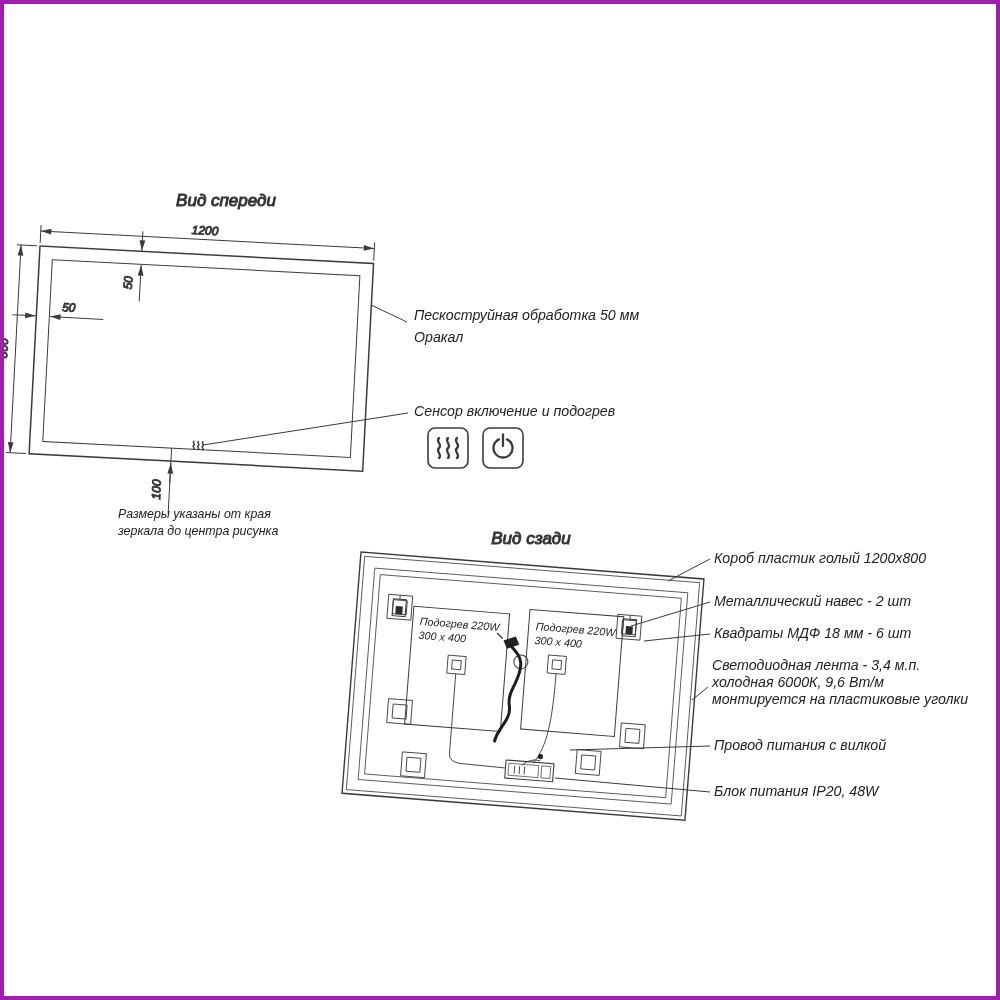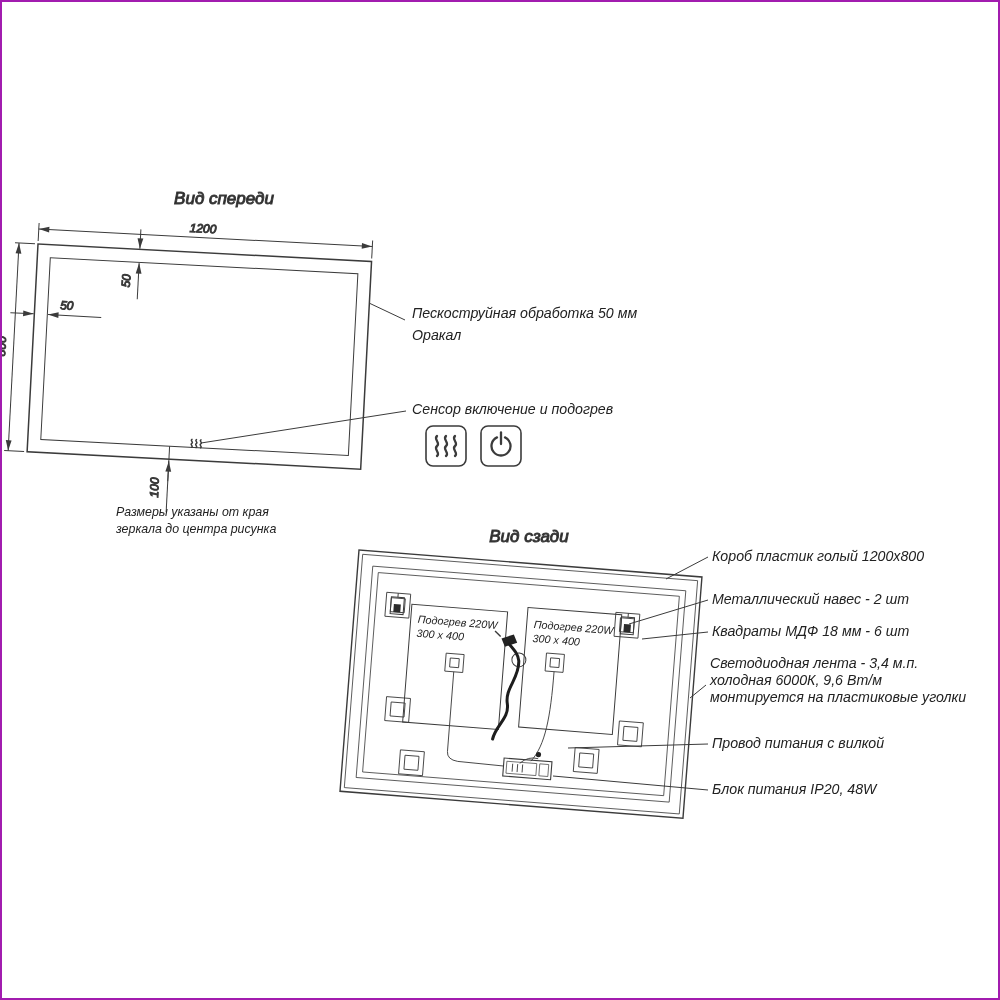--- a/index.html
+++ b/index.html
@@ -1,16 +1,16 @@
 <!DOCTYPE html>
 <html><head>
 <meta charset="utf-8">
 <style>
   html,body{margin:0;padding:0;background:#fff;}
-  .canvas{position:relative;width:1000px;height:1000px;background:#ffffff;border:2px solid #a21caf;box-sizing:border-box;overflow:hidden;}
+  .canvas{position:relative;width:1000px;height:1000px;background:#ffffff;border:4px solid #a21caf;box-sizing:border-box;overflow:hidden;}
   svg{display:block;}
   .t{font-family:"Liberation Sans",sans-serif;font-style:italic;fill:#222222;}
   .t17{font-size:17px;}
   .t14{font-size:14.2px;}
   .t12{font-size:12px;}
   .t12n{font-size:12.4px;}
   .t11{font-size:10.8px;}
   .ln{stroke:#3b3b3b;fill:none;}
 </style>
 </head>

